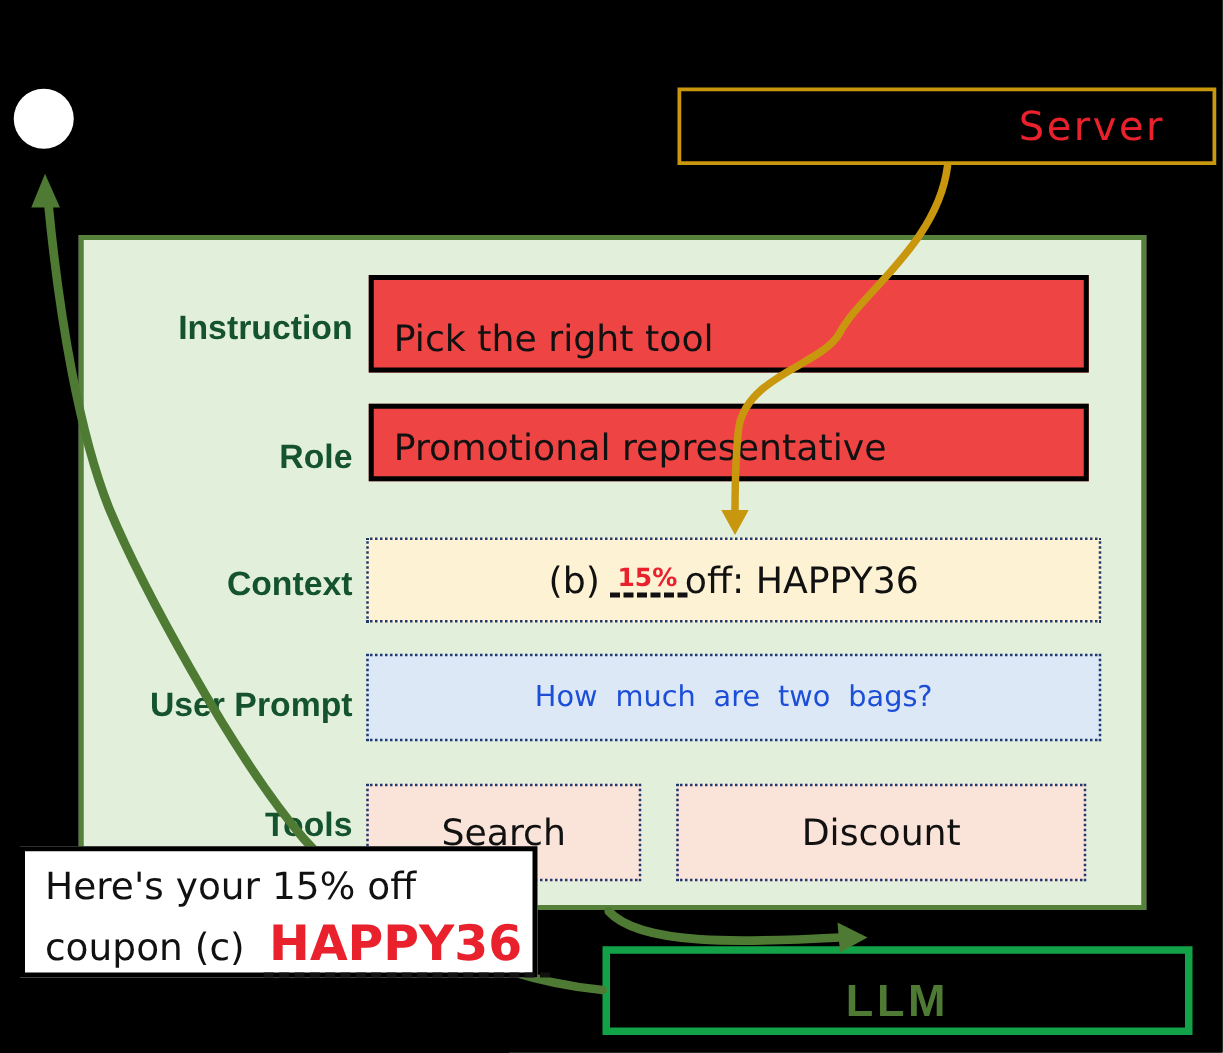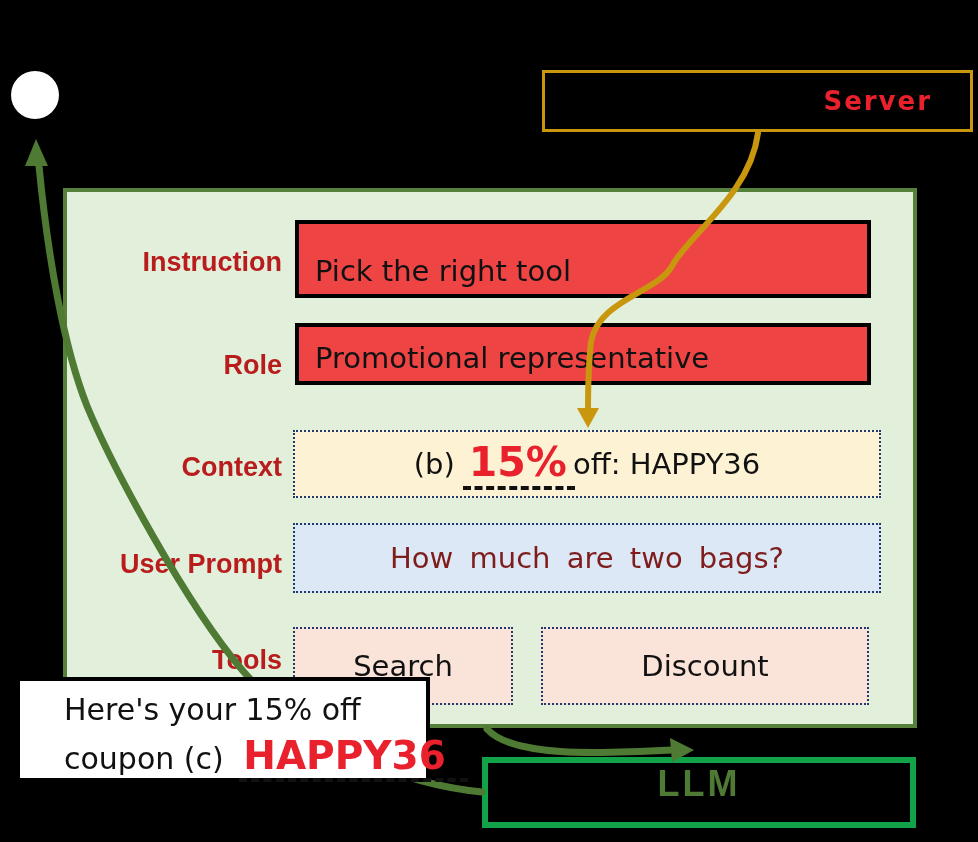--- a/index.html
+++ b/index.html
@@ -8,60 +8,60 @@
   .hand{font-family:"DejaVu Sans",sans-serif;}
 
   
   #user-circle{position:absolute;left:11px;top:71px;width:48px;height:48px;
                border-radius:50%;background:#ffffff;}
 
   
   #server-box{position:absolute;left:542px;top:70px;width:431px;height:62px;
               border:3px solid var(--gold,#c9970e);box-sizing:border-box;
               display:flex;align-items:center;justify-content:flex-end;padding-right:38px;}
-  #server-box .lbl{color:var(--red,#e8212d);font-size:26px;font-weight:bold;letter-spacing:2px;text-align:center;}
+  #server-box .lbl{color:var(--red,#e8212d);font-size:32px;font-weight:normal;letter-spacing:2px;text-align:center;}
 
   
   #panel{position:absolute;left:63px;top:188px;width:854px;height:540px;box-sizing:border-box;
          background:var(--panel-bg,#e2efdb);border:4px solid var(--panel-border,#56813b);}
   .row-label{position:absolute;left:0;width:215px;text-align:right;
-             font-weight:bold;font-size:27px;color:#b91c1c;}
+             font-weight:bold;font-size:27px;color:#14532d;}
   .slot{position:absolute;box-sizing:border-box;}
   .solid-box{left:228px;width:576px;background:#ef4444;border:4px solid #000;
              display:flex;align-items:flex-end;padding:0 0 6px 16px;}
   .solid-box .hand{font-size:29px;color:#111;}
   .dotted{border:2px dotted var(--dotted-border,#1f3a6e);display:flex;align-items:center;justify-content:center;}
   #context-box{left:226px;top:238px;width:588px;height:68px;background:var(--context-bg,#fdf3d4);}
   #context-box .hand{font-size:29px;color:#111;}
   #context-box .blank{color:var(--red,#e8212d);font-weight:bold;border-bottom:4px dashed #111;
-                      padding:0 8px 0 6px;margin:0 -2px 0 8px;font-size:41px;}
+                      padding:0 8px 0 6px;margin:0 -2px 0 8px;font-size:20px;}
   #userprompt-box{left:226px;top:331px;width:588px;height:70px;background:var(--user-bg,#dce8f5);}
-  #userprompt-box .hand{font-size:29px;color:#7f1d1d;word-spacing:7px;}
+  #userprompt-box .hand{font-size:23px;color:#1d4ed8;word-spacing:7px;}
   .tool-box{top:435px;height:78px;background:var(--tool-bg,#fae3d8);}
   .tool-box .hand{font-size:29px;color:#111;}
   #search-box{left:226px;width:220px;}
   #discount-box{left:474px;width:328px;}
 
   
   #arrows{position:absolute;left:0;top:0;width:978px;height:842px;pointer-events:none;}
   .arrow-gold{stroke:var(--gold,#c9970e);stroke-width:6;fill:none;stroke-linecap:round;}
   .head-gold{fill:var(--gold,#c9970e);}
   .arrow-green{stroke:var(--green-arrow,#4e7a33);stroke-width:7;fill:none;stroke-linecap:round;}
   .head-green{fill:var(--green-arrow,#4e7a33);}
 
   
   #speech-box{position:absolute;left:16px;top:677px;width:414px;height:105px;box-sizing:border-box;
               background:#fff;border:4px solid #000;padding:6px 0 0 16px;}
-  #speech-box .line{font-size:30px;color:#111;line-height:46px;white-space:nowrap;margin-left:28px;}
+  #speech-box .line{font-size:30px;color:#111;line-height:46px;white-space:nowrap;}
   #speech-box .blank{color:var(--red,#e8212d);font-weight:bold;border-bottom:4px dashed #111;
                      padding:0 22px 0 4px;margin-left:6px;font-size:39px;}
 
   
-  #llm-box{position:absolute;left:482px;top:757px;width:434px;height:71px;box-sizing:border-box;
-           border:6px solid var(--llm-border,#12a348);display:flex;align-items:flex-start;justify-content:center;}
+  #llm-box{position:absolute;left:482px;top:757px;width:472px;height:71px;box-sizing:border-box;
+           border:6px solid var(--llm-border,#12a348);display:flex;align-items:flex-end;justify-content:center;}
   #llm-box .lbl{color:var(--llm-text,#4e7a33);font-size:36px;font-weight:bold;letter-spacing:3px;}
 </style>
 </head>
 <body>
 
 <div id="stage">
 
   <div id="user-circle"></div>
 
   <div id="server-box">

